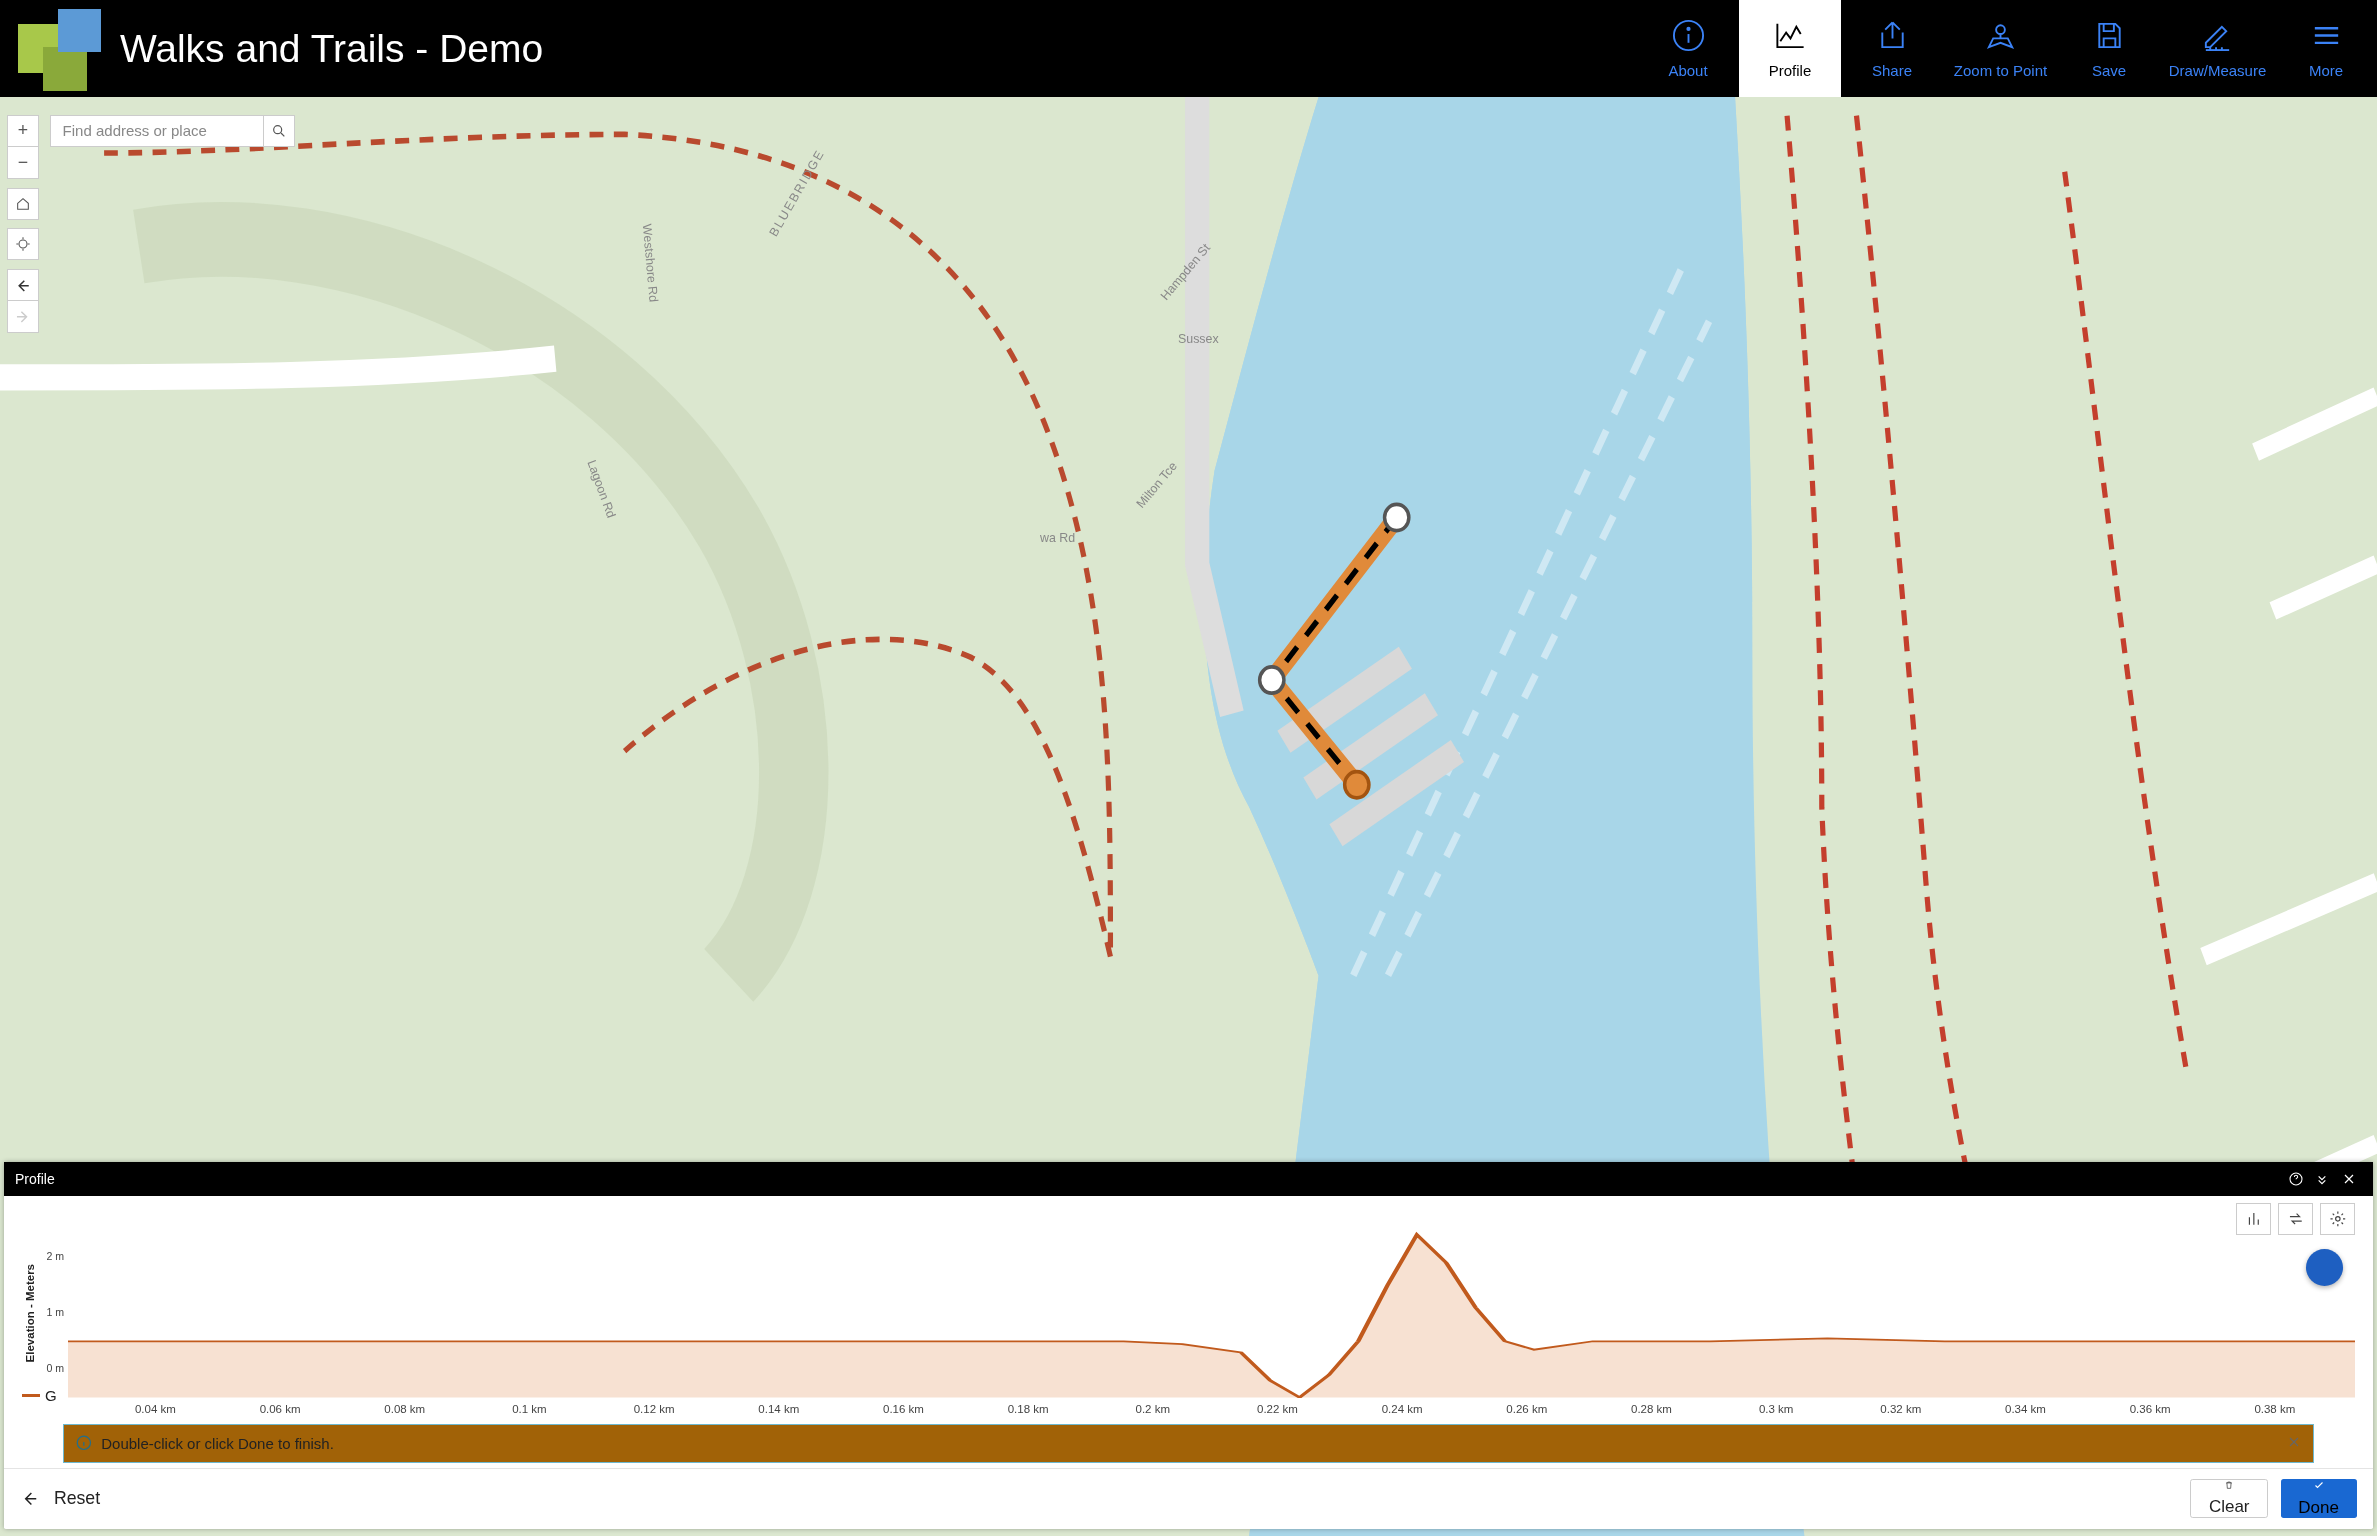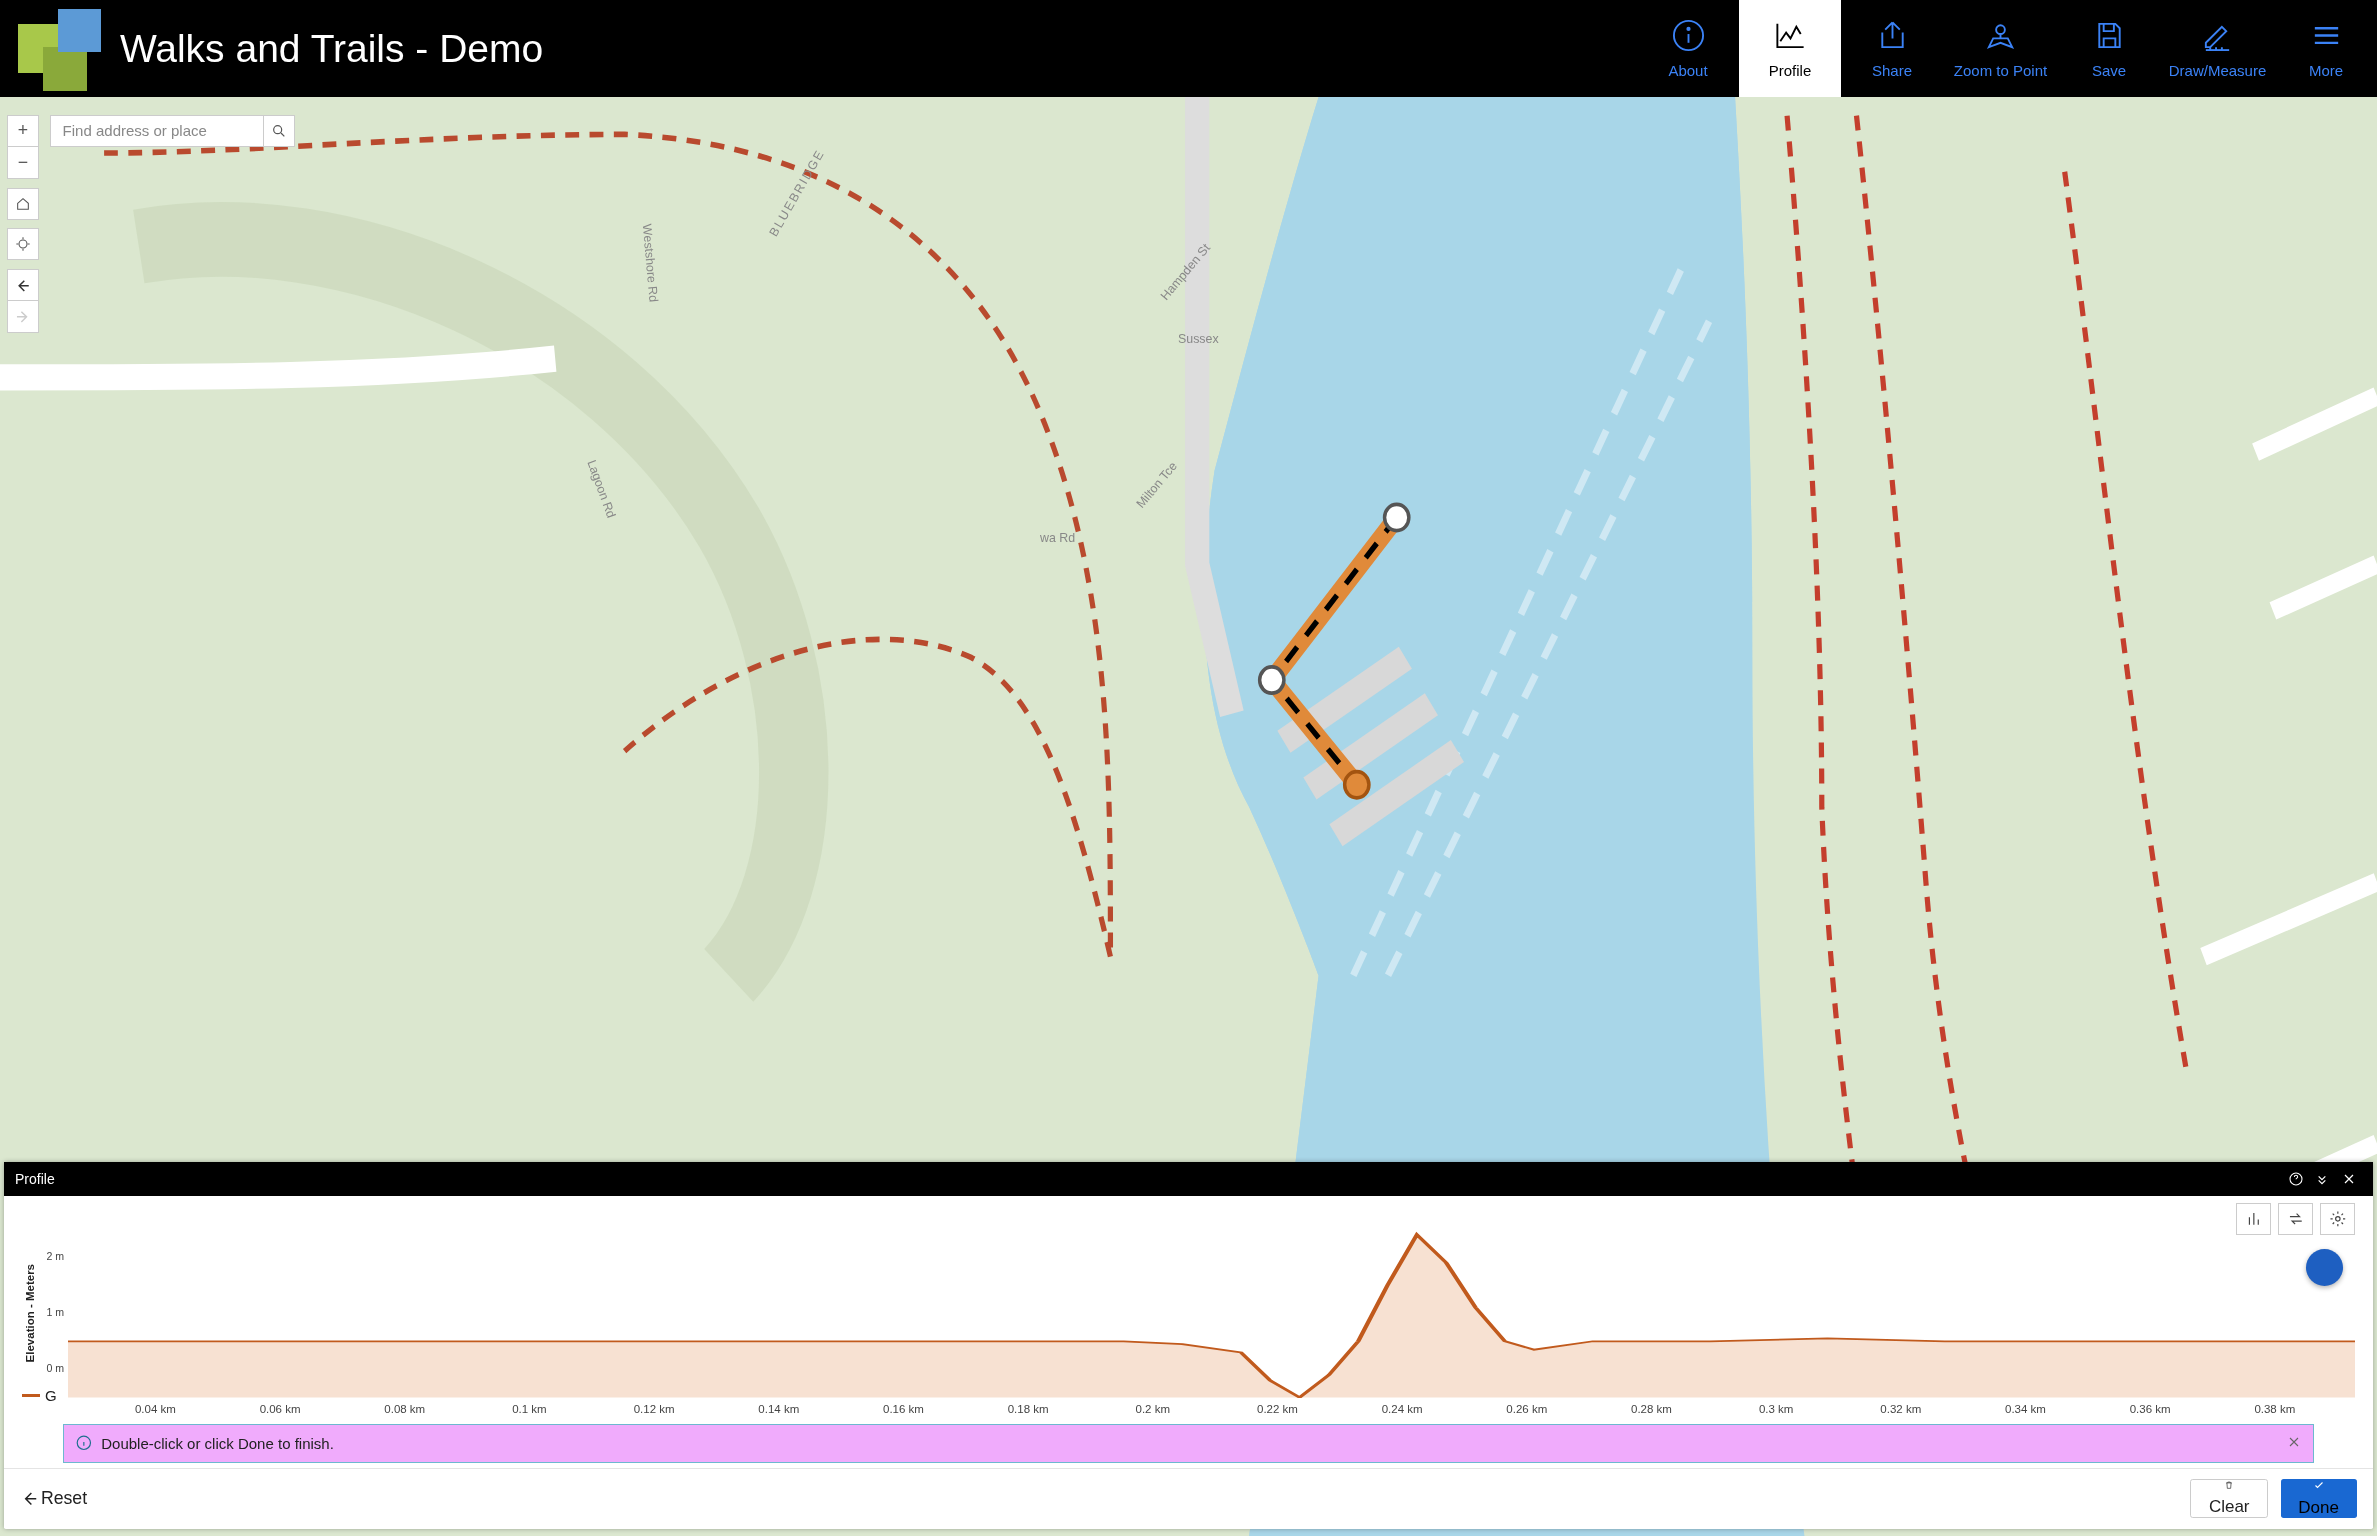--- a/index.html
+++ b/index.html
@@ -103,31 +103,31 @@
   .ytick { position:absolute; right:3.5px; transform:translateY(-50%); }
   .plot { flex:1; position:relative; }
   .plot-svg { width:100%; height:100%; }
   .fill-under { fill:#f7e1d2; }
   .line { stroke:#c15a1d; stroke-width:2; fill:none; }
 
   .xticks { display:flex; padding-left:71px; padding-right:17.7px; margin-top:5.3px; font-size:11.5px; color:#444; }
   .xtick { flex:1; text-align:center; white-space:nowrap; }
 
   .tip-bar {
-    margin:8.9px 41px 5.3px 41px; border:0.9px solid #6db8cf; background:#f0abfc;
+    margin:8.9px 41px 5.3px 41px; border:0.9px solid #6db8cf; background:#a16207;
     display:flex; align-items:center; padding:8.9px 10.6px; gap:8.9px; font-size:15px; color:#222;
   }
   .tip-close { margin-left:auto; cursor:pointer; color:#666; }
   .legend-g { position:absolute; left:17.7px; bottom:64px; display:flex; align-items:center; gap:5.3px; font-size:15px; color:#222; }
   .legend-sw { width:17.7px; height:3.5px; background:#c15a1d; }
 
   .panel-footer {
     border-top:0.9px solid #e4e4e4; display:flex; align-items:center; padding:10.6px 16px; gap:12.4px;
   }
-  .reset-btn { display:flex; align-items:center; gap:1px; font-size:17.7px; cursor:pointer; color:#222; }
+  .reset-btn { display:flex; align-items:center; gap:14px; font-size:17.7px; cursor:pointer; color:#222; }
   .footer-spacer { flex:1; }
   .btn {
     height:39px; padding:0 17.7px; display:flex; align-items:center; gap:7px; font-size:17px; border-radius:2.7px; cursor:pointer;flex-direction:column;
   }
   .btn-clear { background:#fff; border:0.9px solid #ccc; color:#222; }
   .btn-done  { background:#1968d2; color:#000000; }
 </style>
 </head>
 <body>
 

